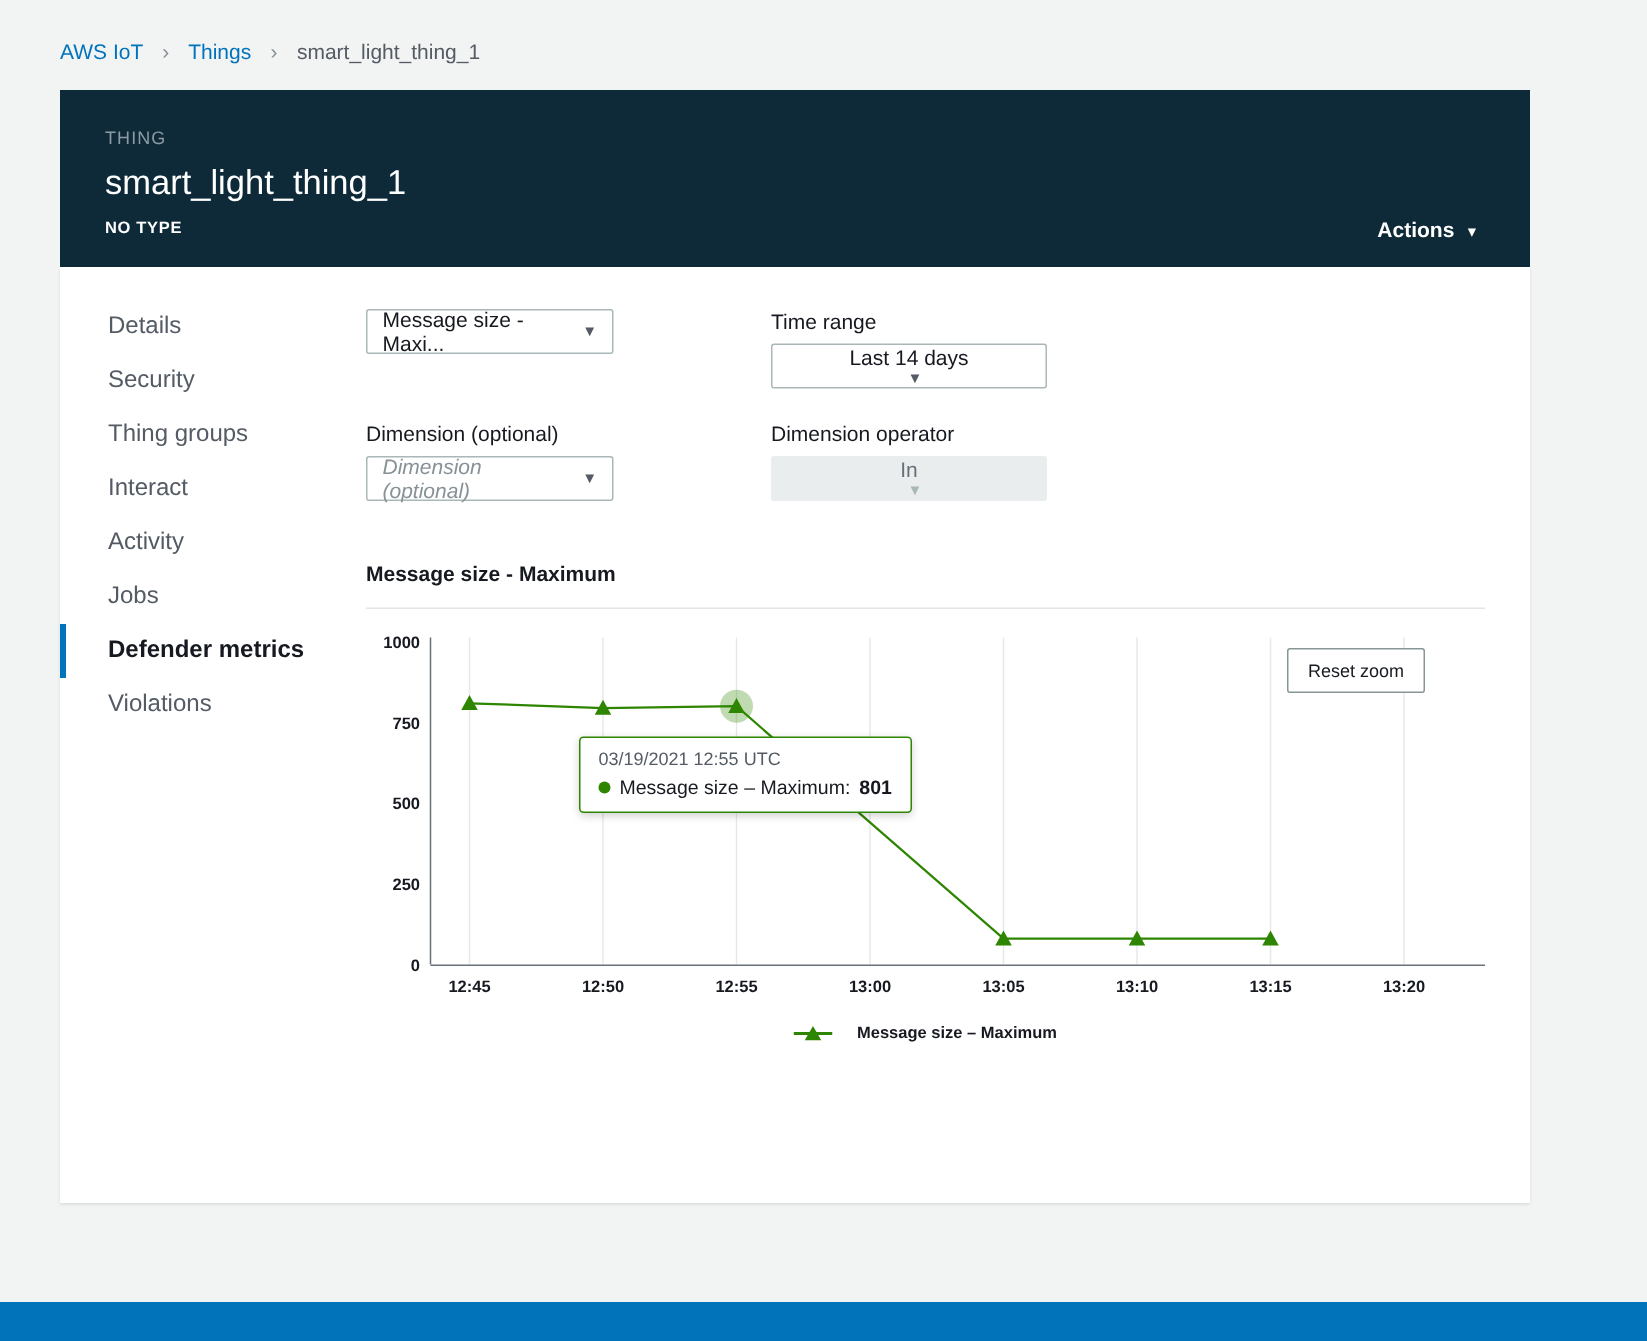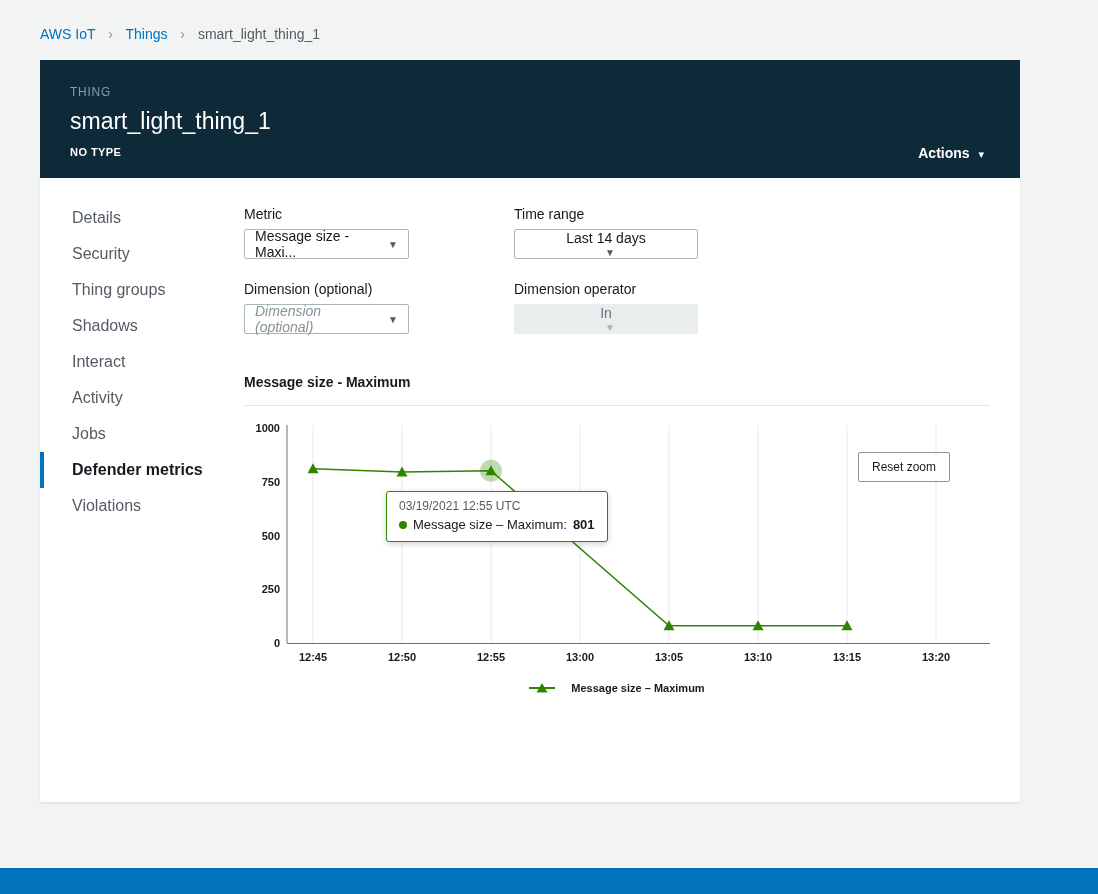--- a/index.html
+++ b/index.html
@@ -36,21 +36,21 @@
   .select.w-metric { width: 165px; } .select.w-time { width: 184px; flex-direction: column; }
   .select.placeholder .sel-text { color: #879196; font-style: italic; }
   .select.disabled { background: var(--disabled-bg, #eaeded); border-color: var(--disabled-bg, #eaeded); cursor: default; }
   .select.disabled .sel-text { color: #687078; }
   .select.disabled .sel-caret { color: #aab7b8; }
   
   .chart-title { font-size: 14px; font-weight: 700; margin: 40px 0 0; color: #16191f; }
   .content hr { border: none; border-top: 1px solid #e3e6e6; margin: 15px 0 12px; }
   .chart-area { position: relative; width: 746px; }
   .tick { font: 700 11px "Liberation Sans", sans-serif; fill: #16191f; }
-  .reset-zoom { position: absolute; top: 34px; right: 40px; background: #fff; border: 1px solid #879596; border-radius: 2px; font-family: inherit; font-size: 12px; color: #16191f; padding: 7px 13px; cursor: pointer; }
+  .reset-zoom { position: absolute; top: 14px; right: 40px; background: #fff; border: 1px solid #879596; border-radius: 2px; font-family: inherit; font-size: 12px; color: #16191f; padding: 7px 13px; cursor: pointer; }
   .tooltip { position: absolute; left: 142px; top: 73px; background: #fff; border: 1px solid var(--chart-green, #2d8500); border-radius: 3px; padding: 7px 12px 9px; box-shadow: 0 2px 6px rgba(0,0,0,.18); white-space: nowrap; }
   .tt-time { font-size: 12px; color: #545b64; }
   .tt-line { font-size: 13px; margin-top: 4px; display: flex; align-items: center; gap: 6px; color: #16191f; }
   .tt-dot { width: 8px; height: 8px; border-radius: 50%; background: var(--chart-green, #2d8500); display: inline-block; flex: none; }
   .legend { display: flex; justify-content: center; align-items: center; gap: 16px; margin-top: 8px; font-size: 11px; font-weight: 700; color: #16191f; cursor: pointer; }
   .legend svg line { stroke: var(--chart-green, #2d8500); stroke-width: 2; }
   .legend svg polygon { fill: var(--chart-green, #2d8500); }
   
   .footer-bar { position: absolute; left: 0; right: 0; bottom: 0; height: 26px; background: var(--footer-blue, #0073bb); }
 </style>
@@ -73,32 +73,30 @@
     <span>Actions</span>
     <span class="caret">▾</span>
   </button>
 </header>
 
 <main class="card">
   <aside class="sidebar">
     <div class="side-item">Details</div>
     <div class="side-item">Security</div>
     <div class="side-item">Thing groups</div>
-    <div class="side-item">Shadows</div>
     <div class="side-item">Interact</div>
     <div class="side-item">Activity</div>
     <div class="side-item">Jobs</div>
     <div class="side-item active">Defender metrics</div>
     <div class="side-item">Violations</div>
   </aside>
 
   <section class="content">
     <div class="ctrl-row">
       <div class="field">
-        <label>Metric</label>
         <div class="select w-metric">
           <span class="sel-text">Message size - Maxi...</span>
           <span class="sel-caret">▼</span>
         </div>
       </div>
       <div class="field">
         <label>Time range</label>
         <div class="select w-time">
           <span class="sel-text">Last 14 days</span>
           <span class="sel-caret">▼</span>

